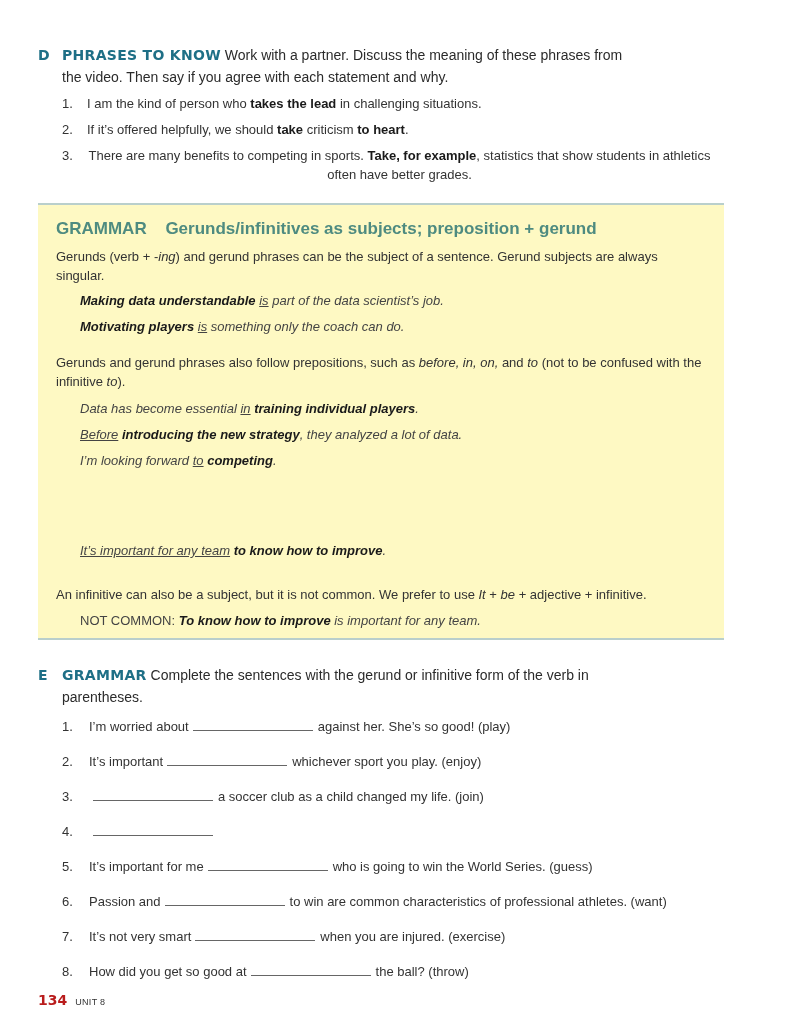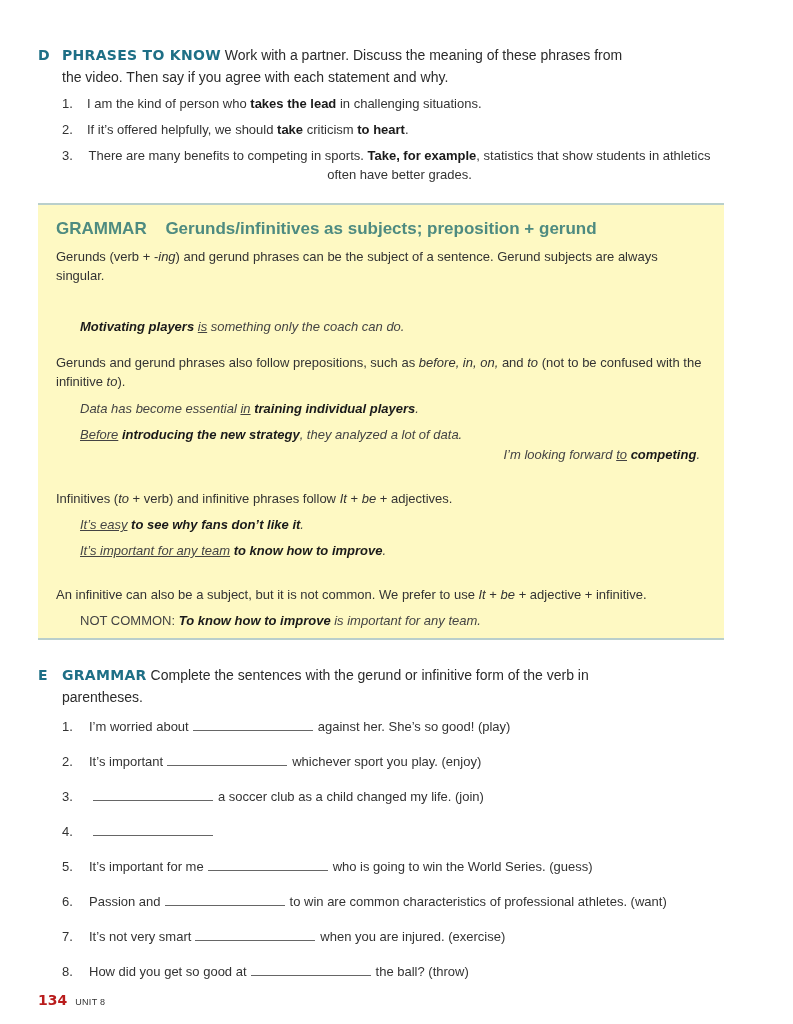--- a/index.html
+++ b/index.html
@@ -81,31 +81,30 @@
 </div>
 
 <div class="grammar-box">
   <div class="g-title">
     <span class="g-word">GRAMMAR</span>
     <span>Gerunds/infinitives as subjects; preposition + gerund</span>
   </div>
 
   <div class="g-p" style="top:42px;"><span>Gerunds (verb + -</span><i>ing</i><span>) and gerund phrases can be the subject of a sentence. Gerund subjects are always singular.</span></div>
 
+  <div class="g-ex" style="top:86px;"><b>Making data understandable</b> <span class="u">is</span><span> part of the data scientist’s job.</span></div>
   <div class="g-ex" style="top:112px;"><b>Motivating players</b> <span class="u">is</span><span> something only the coach can do.</span></div>
 
   <div class="g-p" style="top:148px;"><span>Gerunds and gerund phrases also follow prepositions, such as </span><i>before, in, on,</i><span> and </span><i>to</i><span> (not to be confused with the infinitive </span><i>to</i><span>).</span></div>
 
   <div class="g-ex" style="top:194px;"><span>Data has become essential </span><span class="u">in</span> <b>training individual players</b><span>.</span></div>
   <div class="g-ex" style="top:220px;"><span class="u">Before</span> <b>introducing the new strategy</b><span>, they analyzed a lot of data.</span></div>
-  <div class="g-ex" style="top:240px;text-align:right;"><span>I’m looking forward </span><span class="u">to</span> <b>competing</b><span>.</span></div>
+  <div class="g-ex" style="top:246px;"><span>I’m looking forward </span><span class="u">to</span> <b>competing</b><span>.</span></div>
 
-  <div class="g-p" style="top:284px;"><span>Infinitives (</span><i>to</i><span> + verb) and infinitive phrases follow </span><i>It</i><span> + </span><i>be</i><span> + adjectives.</span></div>
 
-  <div class="g-ex" style="top:310px;"><span class="u">It’s easy</span> <b>to see why fans don’t like it</b><span>.</span></div>
   <div class="g-ex" style="top:336px;"><span class="u">It’s important for any team</span> <b>to know how to improve</b><span>.</span></div>
 
   <div class="g-p" style="top:380px;"><span>An infinitive can also be a subject, but it is not common. We prefer to use </span><i>It</i><span> + </span><i>be</i><span> + adjective + infinitive.</span></div>
 
   <div class="g-ex" style="top:406px;"><span class="plain">NOT COMMON: </span><b>To know how to improve</b><span> is important for any team.</span></div>
 </div>
 
 <div class="section-head" style="top:664px;">
   <span class="letter">E</span><span class="kw">GRAMMAR</span>
   <span class="instr">Complete the sentences with the gerund or infinitive form of the verb in</span>

